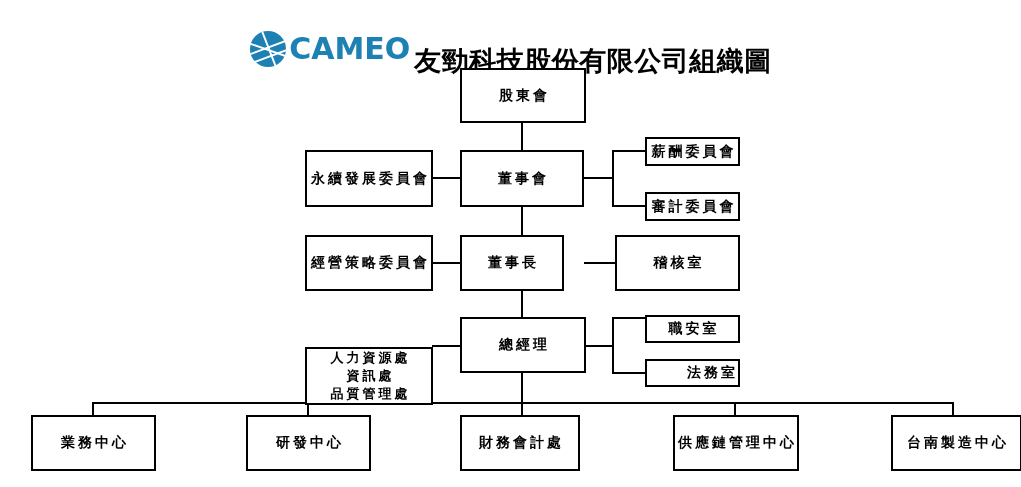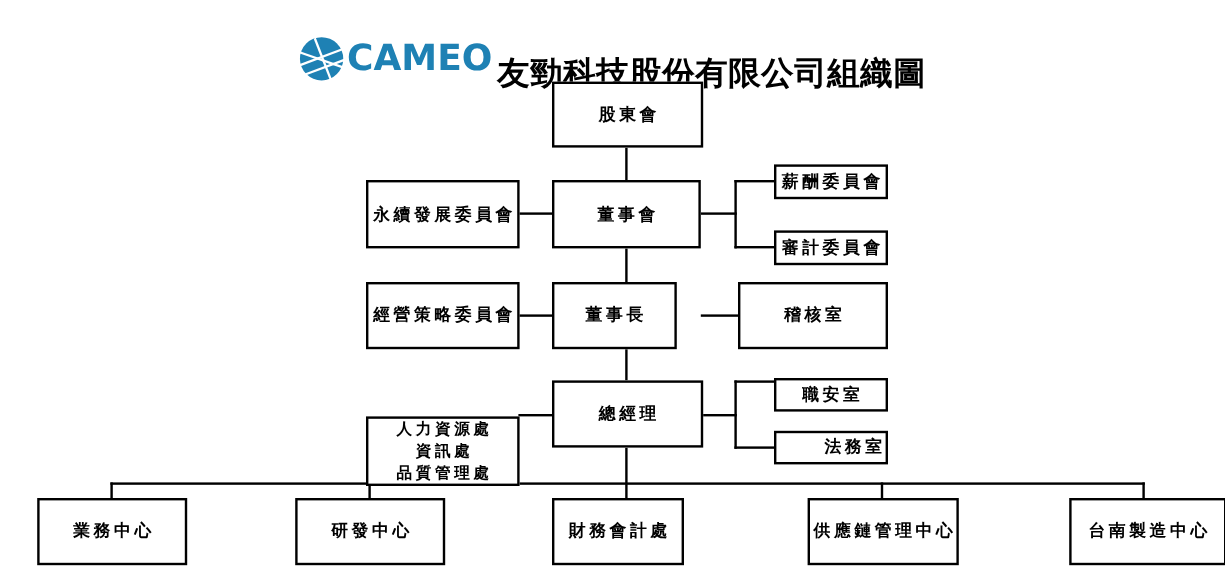--- a/index.html
+++ b/index.html
@@ -48,21 +48,21 @@
   #audit-cmte   { left:645px; top:192px; width:95px;  height:29px; }
   #strategy     { left:305px; top:235px; width:128px; height:56px; }
   #chairman     { left:460px; top:235px; width:104px; height:56px; }
   #audit-office { left:615px; top:235px; width:125px; height:56px; }
   #staff-units  { left:305px; top:317px; width:128px; height:58px; }
   #president    { left:460px; top:317px; width:126px; height:56px; }
   #safety       { left:645px; top:315px; width:95px;  height:28px; }
   #legal        { left:645px; top:359px; width:95px;  height:28px;align-items:flex-end; }
   #business     { left:31px;  top:415px; width:125px; height:56px; }
   #rnd          { left:246px; top:415px; width:125px; height:56px; }
-  #finance      { left:460px; top:415px; width:110px; height:56px; }
+  #finance      { left:460px; top:415px; width:120px; height:56px; }
   #supply       { left:673px; top:415px; width:126px; height:56px; }
   #tainan       { left:891px; top:415px; width:131px; height:56px; }
 
   
   .hline, .vline { position:absolute; background:#000; }
   .hline { height:2px; }
   .vline { width:2px; }
 
   #v-sh-board   { left:521px; top:123px; height:27px; }
   #v-board-ch   { left:521px; top:207px; height:28px; }

